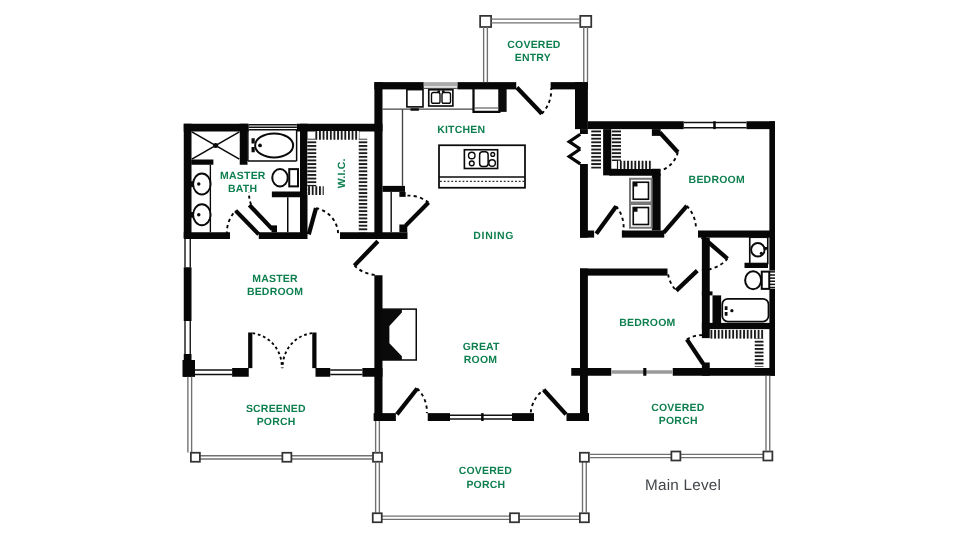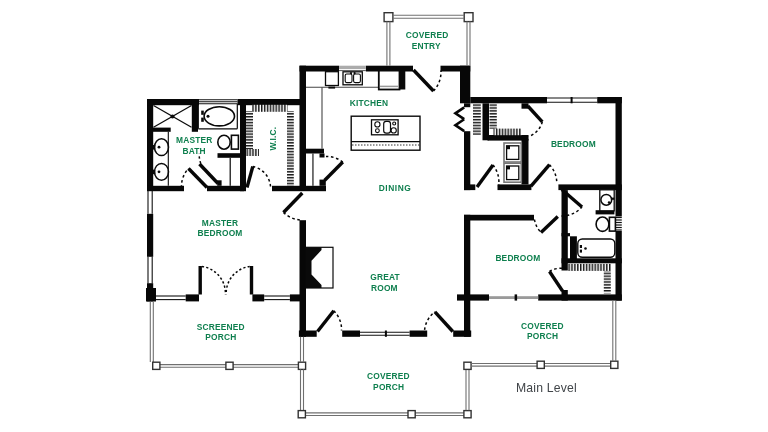--- a/index.html
+++ b/index.html
@@ -1,16 +1,16 @@
 <!DOCTYPE html>
 <html><head>
 <meta charset="utf-8">
 <style>
   html,body{margin:0;padding:0;background:#ffffff;}
-  .wrap{width:768px;height:432px;position:relative;overflow:hidden;background:#f0abfc;}
+  .wrap{width:620px;height:432px;position:relative;overflow:hidden;background:#f0abfc;}
   text{font-family:"Liberation Sans",sans-serif;}
   .lbl{fill:#0e7f4e;font-weight:bold;font-size:8.4px;letter-spacing:0.18px;text-anchor:middle;}
   .ml{fill:#414549;font-size:12.2px;text-anchor:start;letter-spacing:0.2px;}
 </style>
 </head>
 <body>
 <div class="wrap">
 <svg width="768" height="432" viewBox="0 0 768 432">
 <defs>
   <pattern id="hatchH" width="4" height="2.9" patternUnits="userSpaceOnUse">

